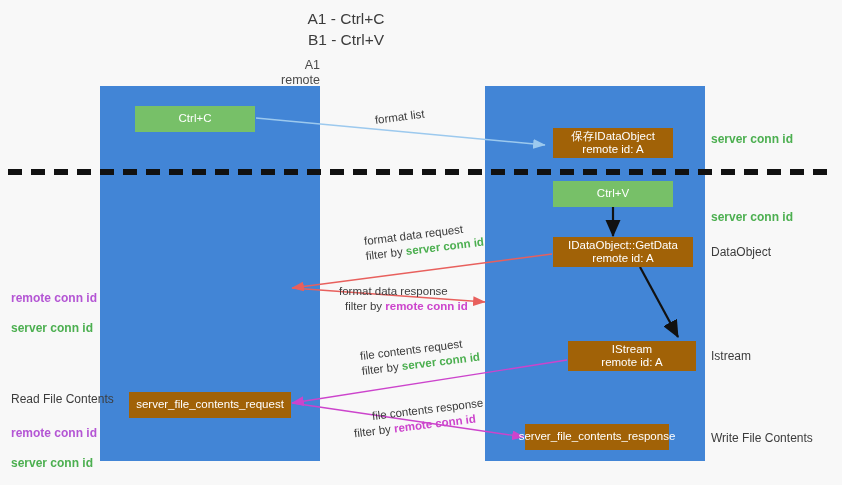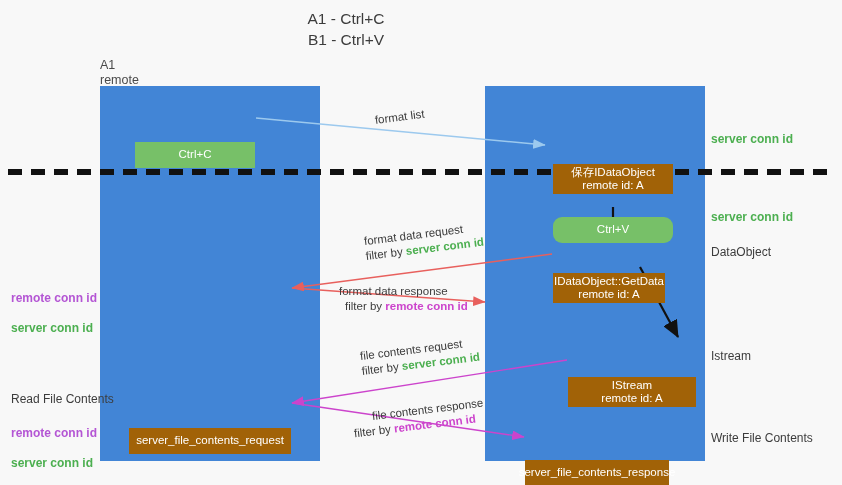--- a/index.html
+++ b/index.html
@@ -31,21 +31,21 @@
     top: 8px;
     width: 692px;
     text-align: center;
     font-size: 15.5px;
     color: #3c3c3c;
     line-height: 21px;
     white-space: pre-line;
   }
   .colhead {
     position: absolute;
-    text-align: left;
+    text-align: right;
     font-size: 12.5px;
     color: #4a4a4a;
     line-height: 14.5px;
     white-space: pre-line;
   }
   .column {
     position: absolute;
     background: #4285d6;
   }
   .box {
@@ -53,21 +53,20 @@
     box-sizing: border-box;
     display: flex;
     flex-direction: column;
     align-items: center;
     justify-content: center;
     text-align: center;
     color: #ffffff;
     font-size: 11.5px;
     line-height: 13.5px;
     white-space: pre-line;
-    margin-top: 36px;
   }
   .box.green { background: #77c068; }
   .box.orange { background: #a16207; }
   .sidelabel {
     position: absolute;
     font-size: 12px;
     color: #3c3c3c;
     line-height: 15px;
     white-space: pre-line;
   }
@@ -130,23 +129,23 @@
     <line x1="567" y1="360" x2="292" y2="403" stroke="#cc44cc" stroke-width="1.4" marker-end="url(#ah-mag)"></line>
 
     <line x1="292" y1="403" x2="524" y2="437" stroke="#cc44cc" stroke-width="1.4" marker-end="url(#ah-mag)"></line>
   </svg>
 
   <div class="box green" style="left:135px; top:106px; width:120px; height:26px;">Ctrl+C</div>
 
   <div class="box orange" style="left:553px; top:128px; width:120px; height:30px;">保存IDataObject
 remote id: A</div>
 
-  <div class="box green" style="left:553px; top:181px; width:120px; height:26px;border-radius:9px;">Ctrl+V</div>
-
-  <div class="box orange" style="left:553px; top:237px; width:112px; height:30px;">IDataObject::GetData
+  <div class="box green" style="left:553px; top:181px; width:120px; height:26px;">Ctrl+V</div>
+
+  <div class="box orange" style="left:553px; top:237px; width:140px; height:30px;">IDataObject::GetData
 remote id: A</div>
 
 
 
   <div class="box orange" style="left:568px; top:341px; width:128px; height:30px;">IStream
 remote id: A</div>
 
   <div class="box orange" style="left:129px; top:392px; width:162px; height:26px;">server_file_contents_request</div>
 
   <div class="box orange" style="left:525px; top:424px; width:144px; height:26px;">server_file_contents_response</div>

